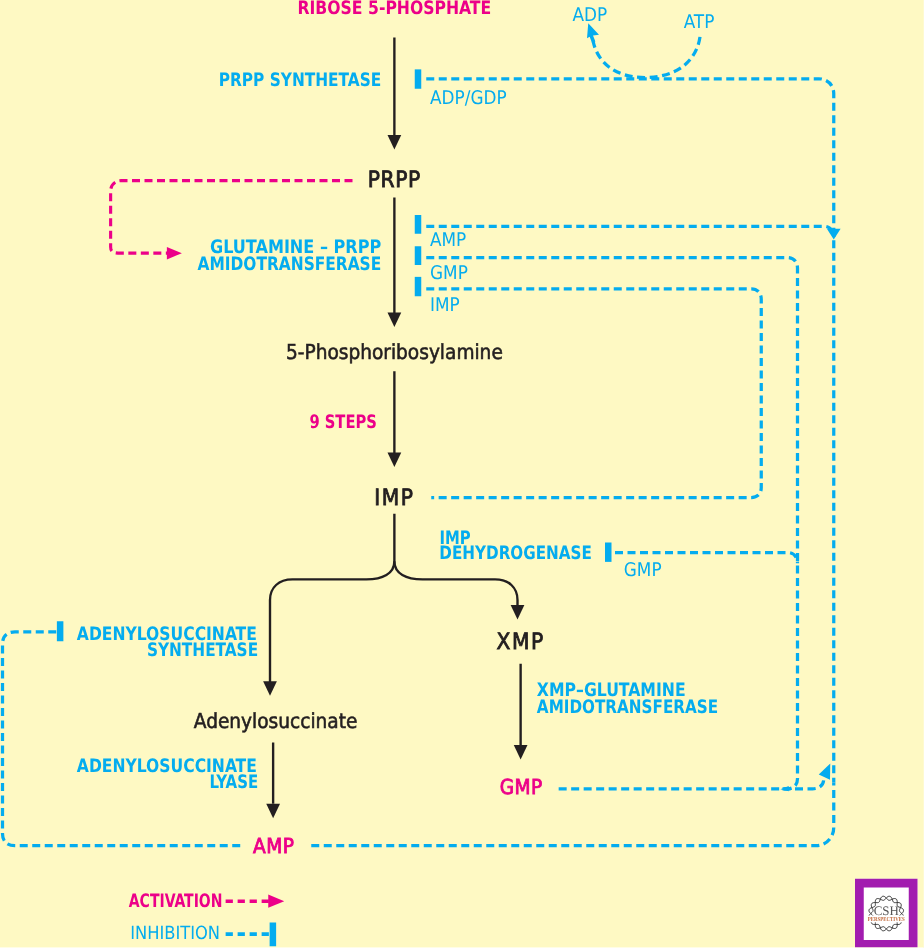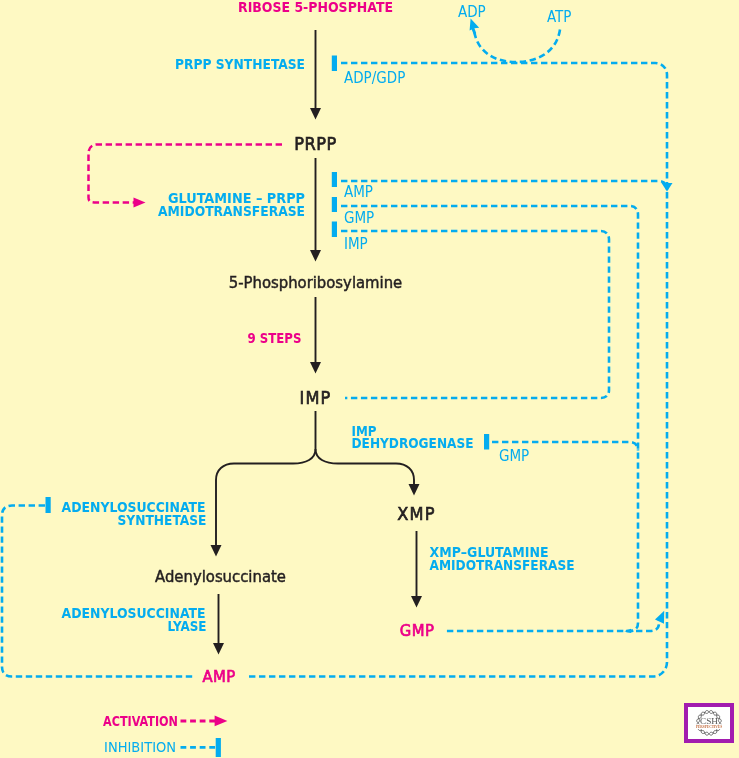--- a/index.html
+++ b/index.html
@@ -6,21 +6,21 @@
   html,body{margin:0;padding:0;background:#ffffff;-webkit-font-smoothing:antialiased;}
   #page{position:relative;width:739px;height:758px;background:#fef9c3;overflow:hidden;
         font-family:"Liberation Sans",sans-serif;padding-left:44px;}
   svg#diagram{position:absolute;left:0;top:0;width:739px;height:758px;}
   .pinkb{fill:#EC0089;font-weight:bold;}
   .blueb{fill:#04ACEF;font-weight:bold;}
   .bluer{fill:#04ACEF;font-weight:normal;}
   .blackr{fill:#231F20;font-weight:normal;stroke:#231F20;stroke-width:0.45px;}
   .blacksb{fill:#231F20;stroke:#231F20;stroke-width:0.65px;}
   .pinksb{fill:#EC0089;stroke:#EC0089;stroke-width:0.65px;}
-  #logo{position:absolute;left:684px;top:703px;width:50px;height:40px;border:4px solid #a21caf;box-sizing:border-box;background:#fff;}
+  #logo{position:absolute;left:684px;top:703px;width:50px;height:56px;border:7px solid #a21caf;box-sizing:border-box;background:#fff;}
   #logo svg{width:100%;height:100%;display:block;}
 </style>
 </head>
 <body>
 
 <div id="page">
 <svg id="diagram" viewBox="0 0 739 758" xmlns="http://www.w3.org/2000/svg">
   <defs>
     <marker id="blkArrow" markerWidth="9" markerHeight="9" refX="2.4" refY="3" orient="auto" markerUnits="strokeWidth">
       <path d="M0,0 L0,6 L6.2,3 z" fill="#231F20"></path>

